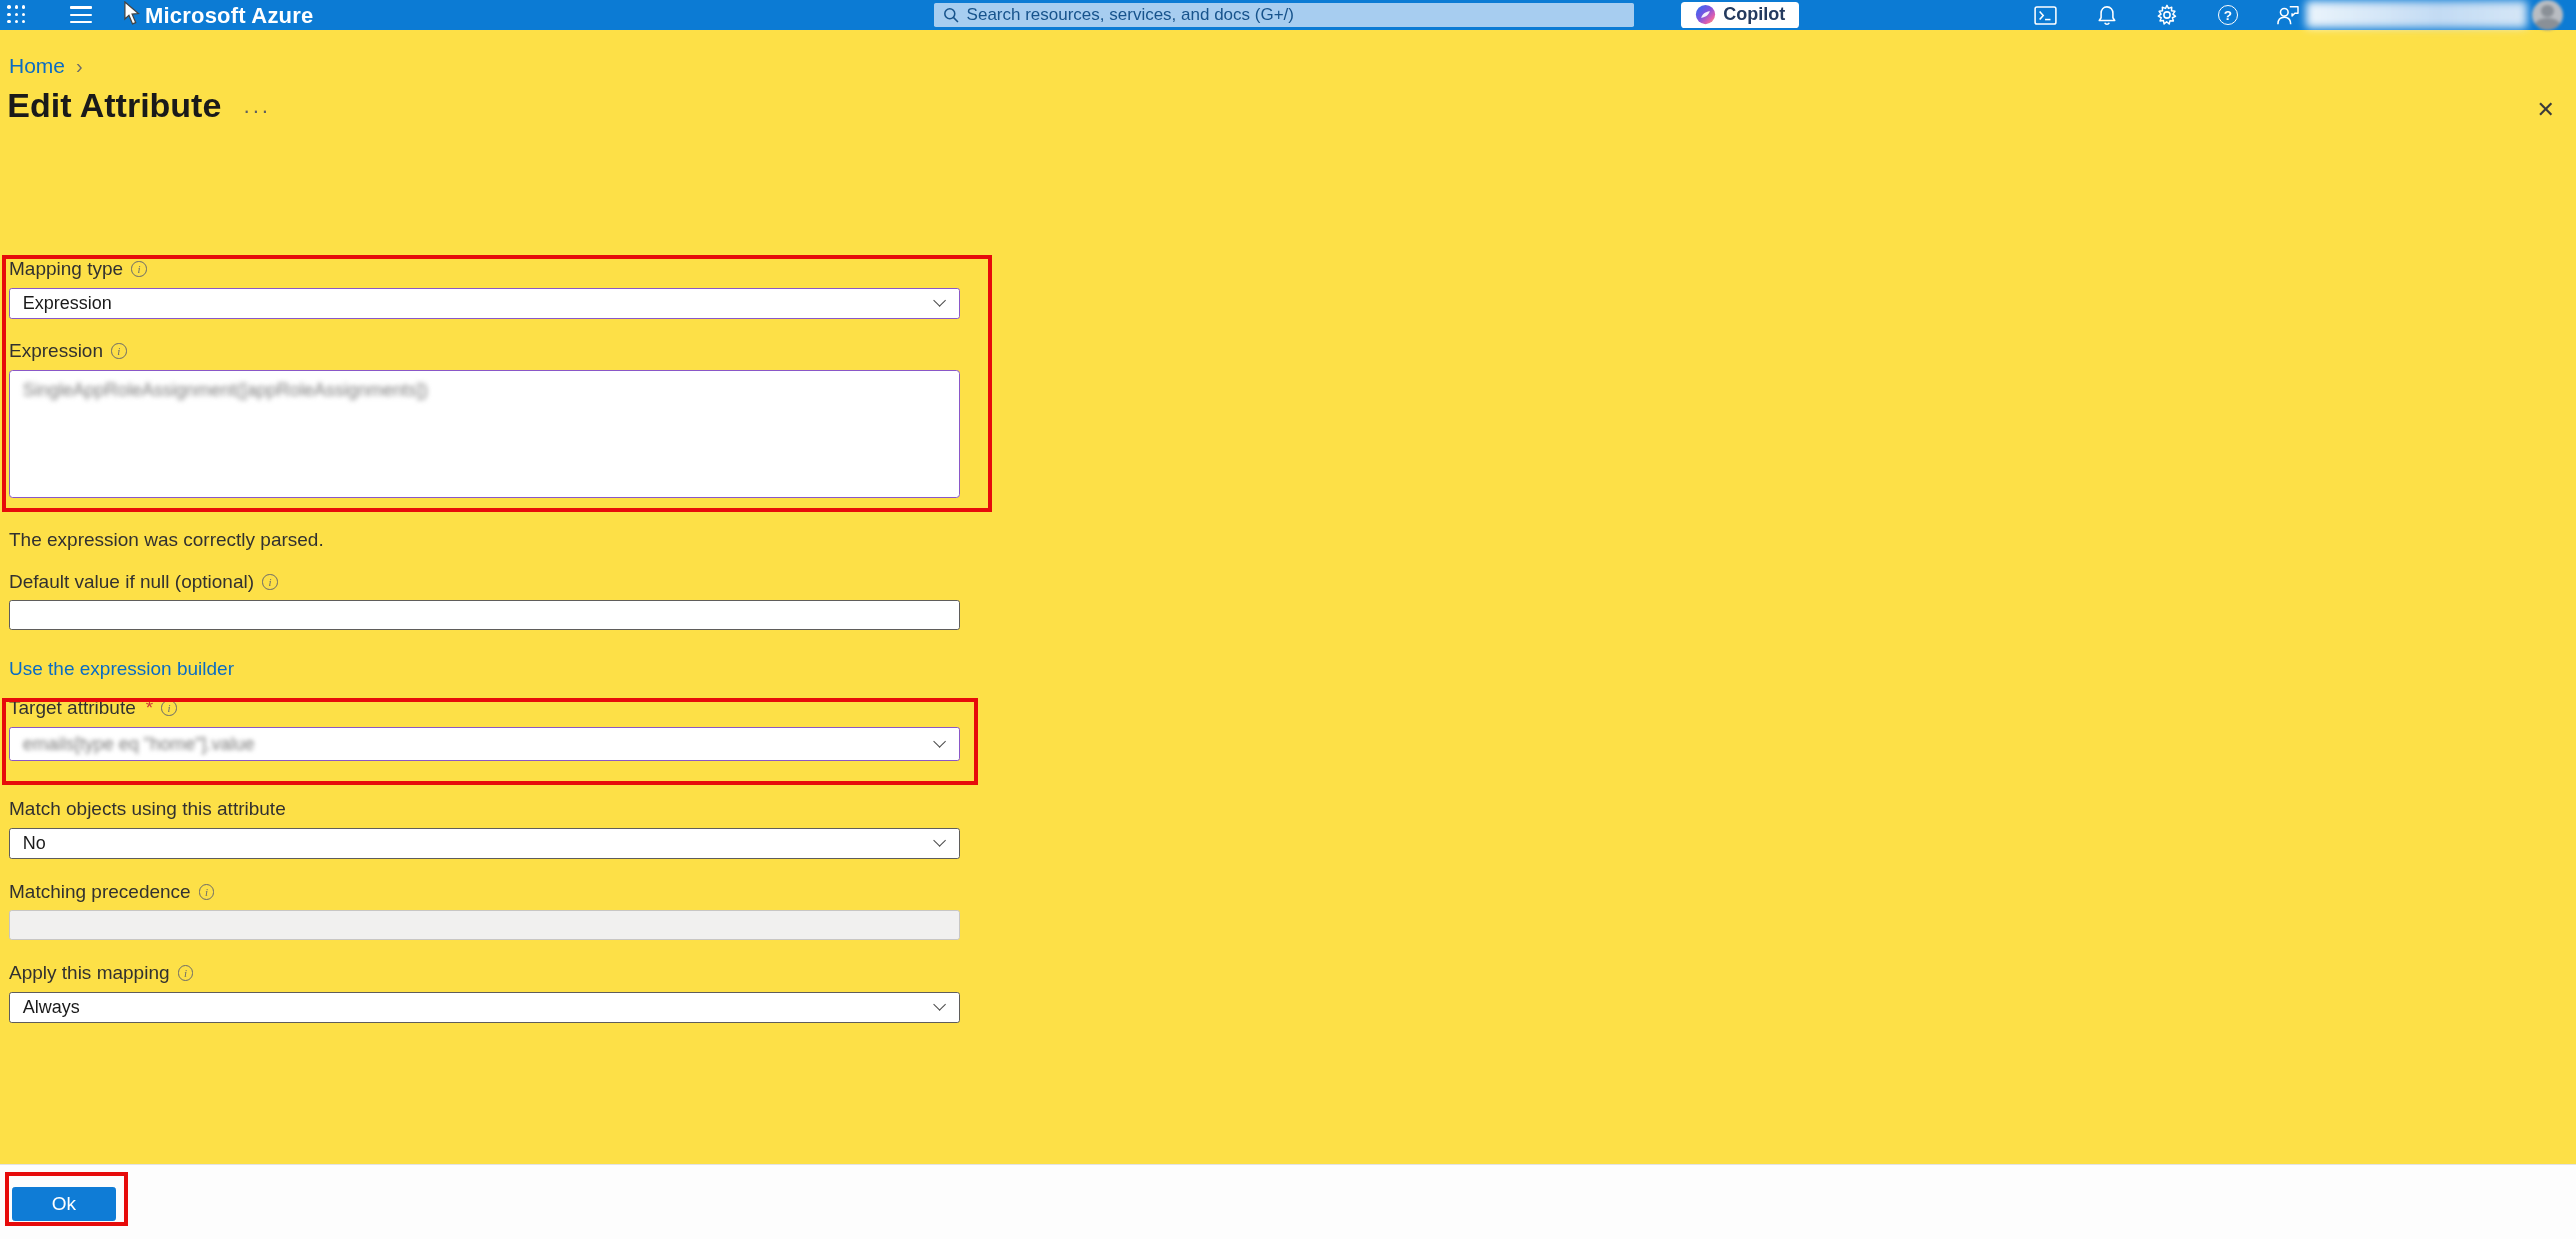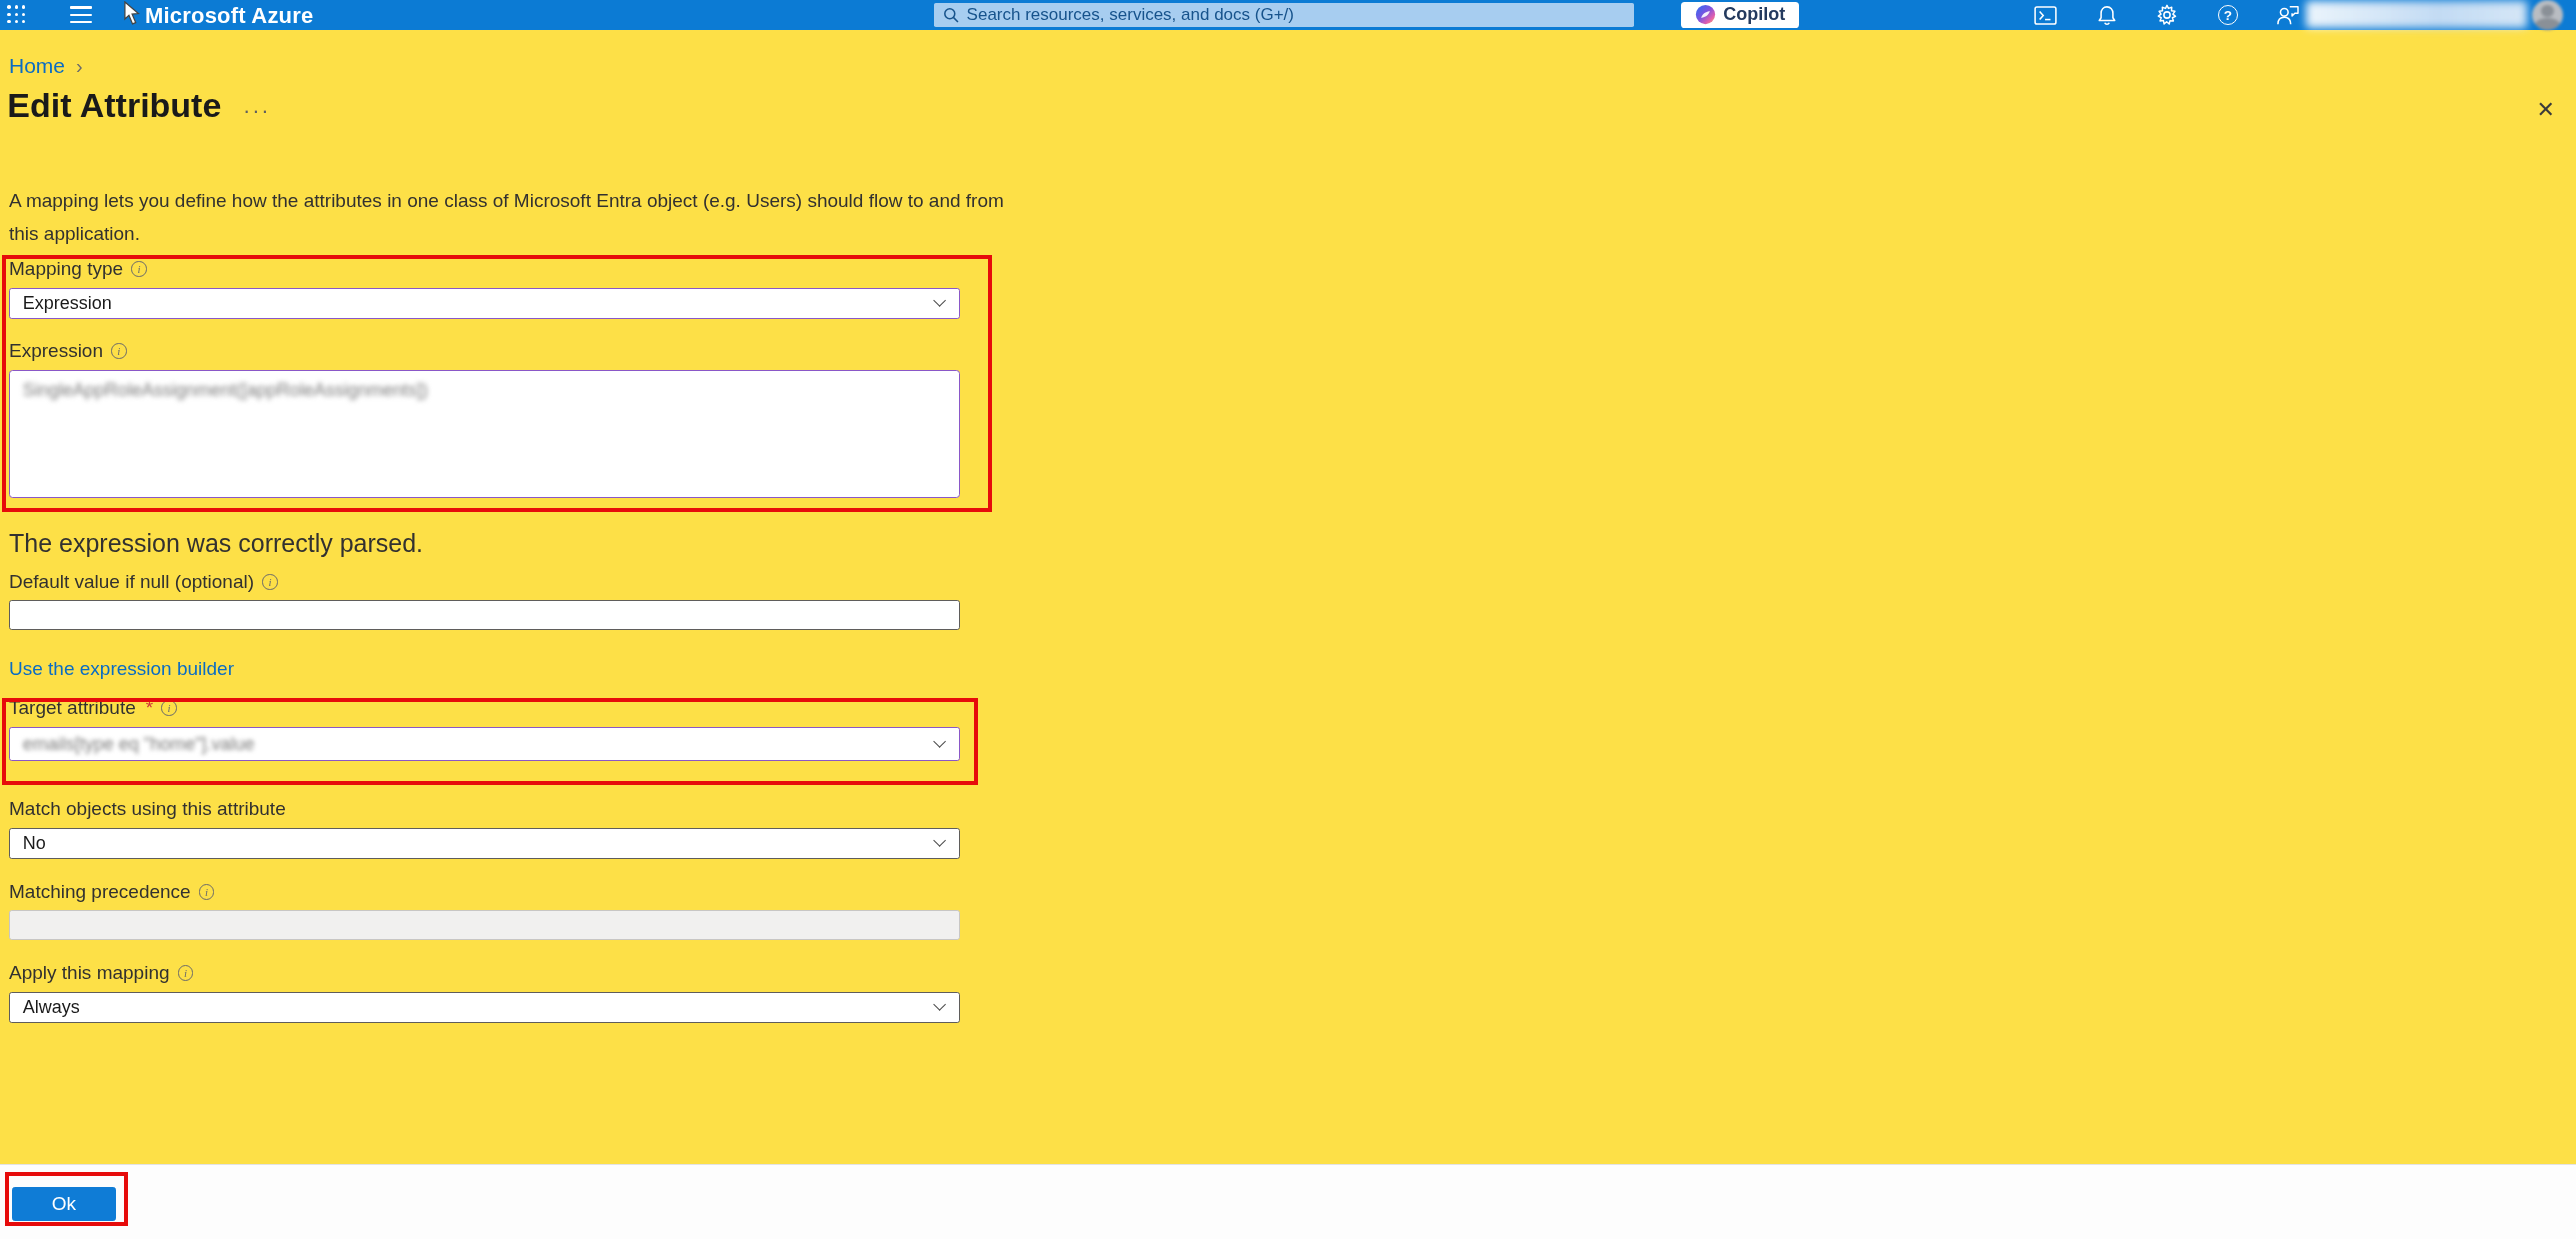--- a/index.html
+++ b/index.html
@@ -78,21 +78,21 @@
              font-size:18px; color:#7b7b7b; cursor:text; }
   .exp-box .val { filter:blur(2.4px); }
 
   .plain-input { position:absolute; left:9px; width:951px; height:30px; border:0.9px solid #5f5d5b;
                  border-radius:2.7px; background:#fff; font-family:"Liberation Sans",sans-serif;
                  font-size:18px; padding:0 12.7px; color:#1a1a1a; }
   .disabled-input { background:#f1f0ef; border:0.9px solid #c8c6c4; cursor:default; }
 
   .link { position:absolute; left:9px; font-size:19px; color:#0a6cc4; text-decoration:none; cursor:pointer; }
 
-  .statusline { position:absolute; left:9px; font-size:25px; color:#323130; }
+  .statusline { position:absolute; left:9px; font-size:19px; color:#323130; }
 
   
   .redbox { position:absolute; border:4.5px solid #e60b0b; pointer-events:none; }
 
   
   .footer-divider { position:absolute; left:0; top:1164px; width:2576px; height:0.9px; background:#e3e3e3; }
   .footer-area { position:absolute; left:0; top:1165px; width:2576px; height:74px; background:#fdfdfd; }
   .ok-btn { position:absolute; left:11.8px; top:1187px; width:104px; height:34px; background:#0f7cd6;
             border:0.9px solid #0f7cd6; border-radius:2.7px; color:#fff; font-size:19px; font-weight:400;
             display:flex; align-items:center; justify-content:center; cursor:pointer; }
@@ -190,24 +190,20 @@
   </div>
 
   <div class="breadcrumb">
     <a>Home</a><span class="sep">›</span>
   </div>
 
   <div class="page-title">Edit Attribute</div>
   <div class="title-ellipsis">···</div>
   <div class="close-btn">✕</div>
 
-  <div class="intro">
-    <span>A mapping lets you define how the attributes in one class of Microsoft Entra object (e.g. Users) should flow to and from</span>
-    <span>this application.</span>
-  </div>
 
   <div class="flabel" style="left:9px; top:258px">
     <span>Mapping type</span>
     <span class="info-icon"></span>
   </div>
   <div class="control focus" style="top:288px">
     <span>Expression</span>
     <span class="chev"></span>
   </div>
 

